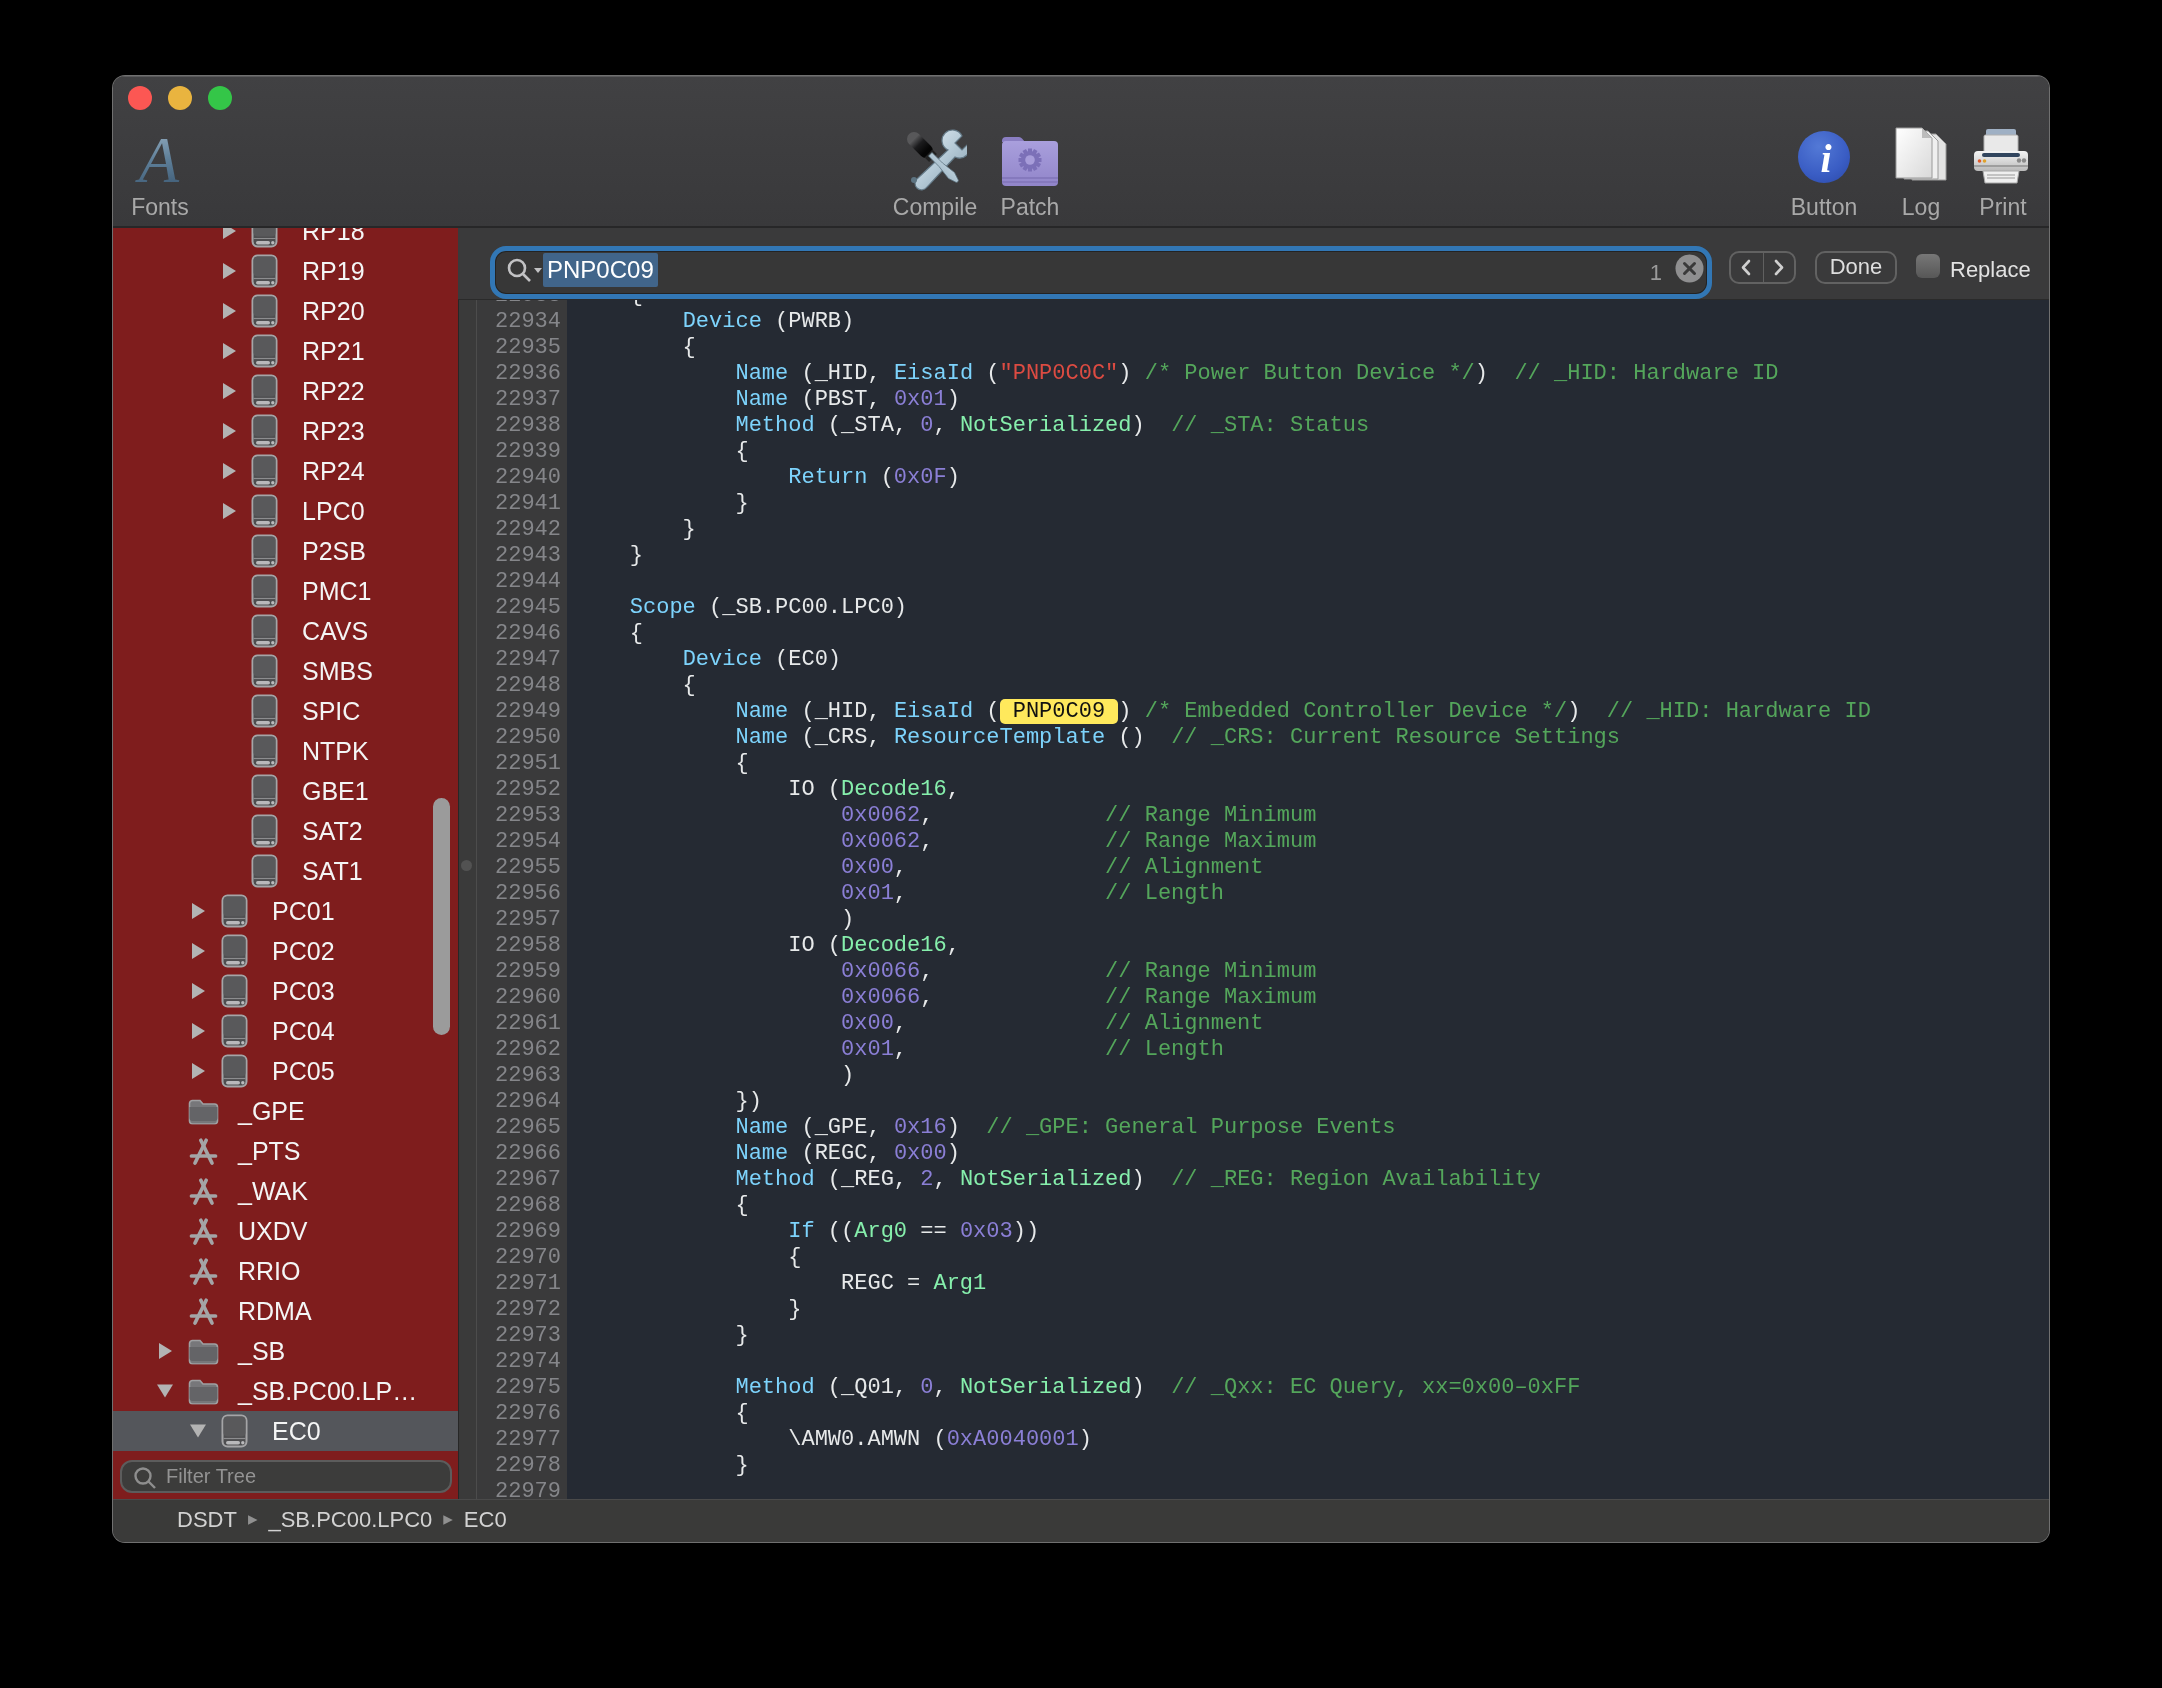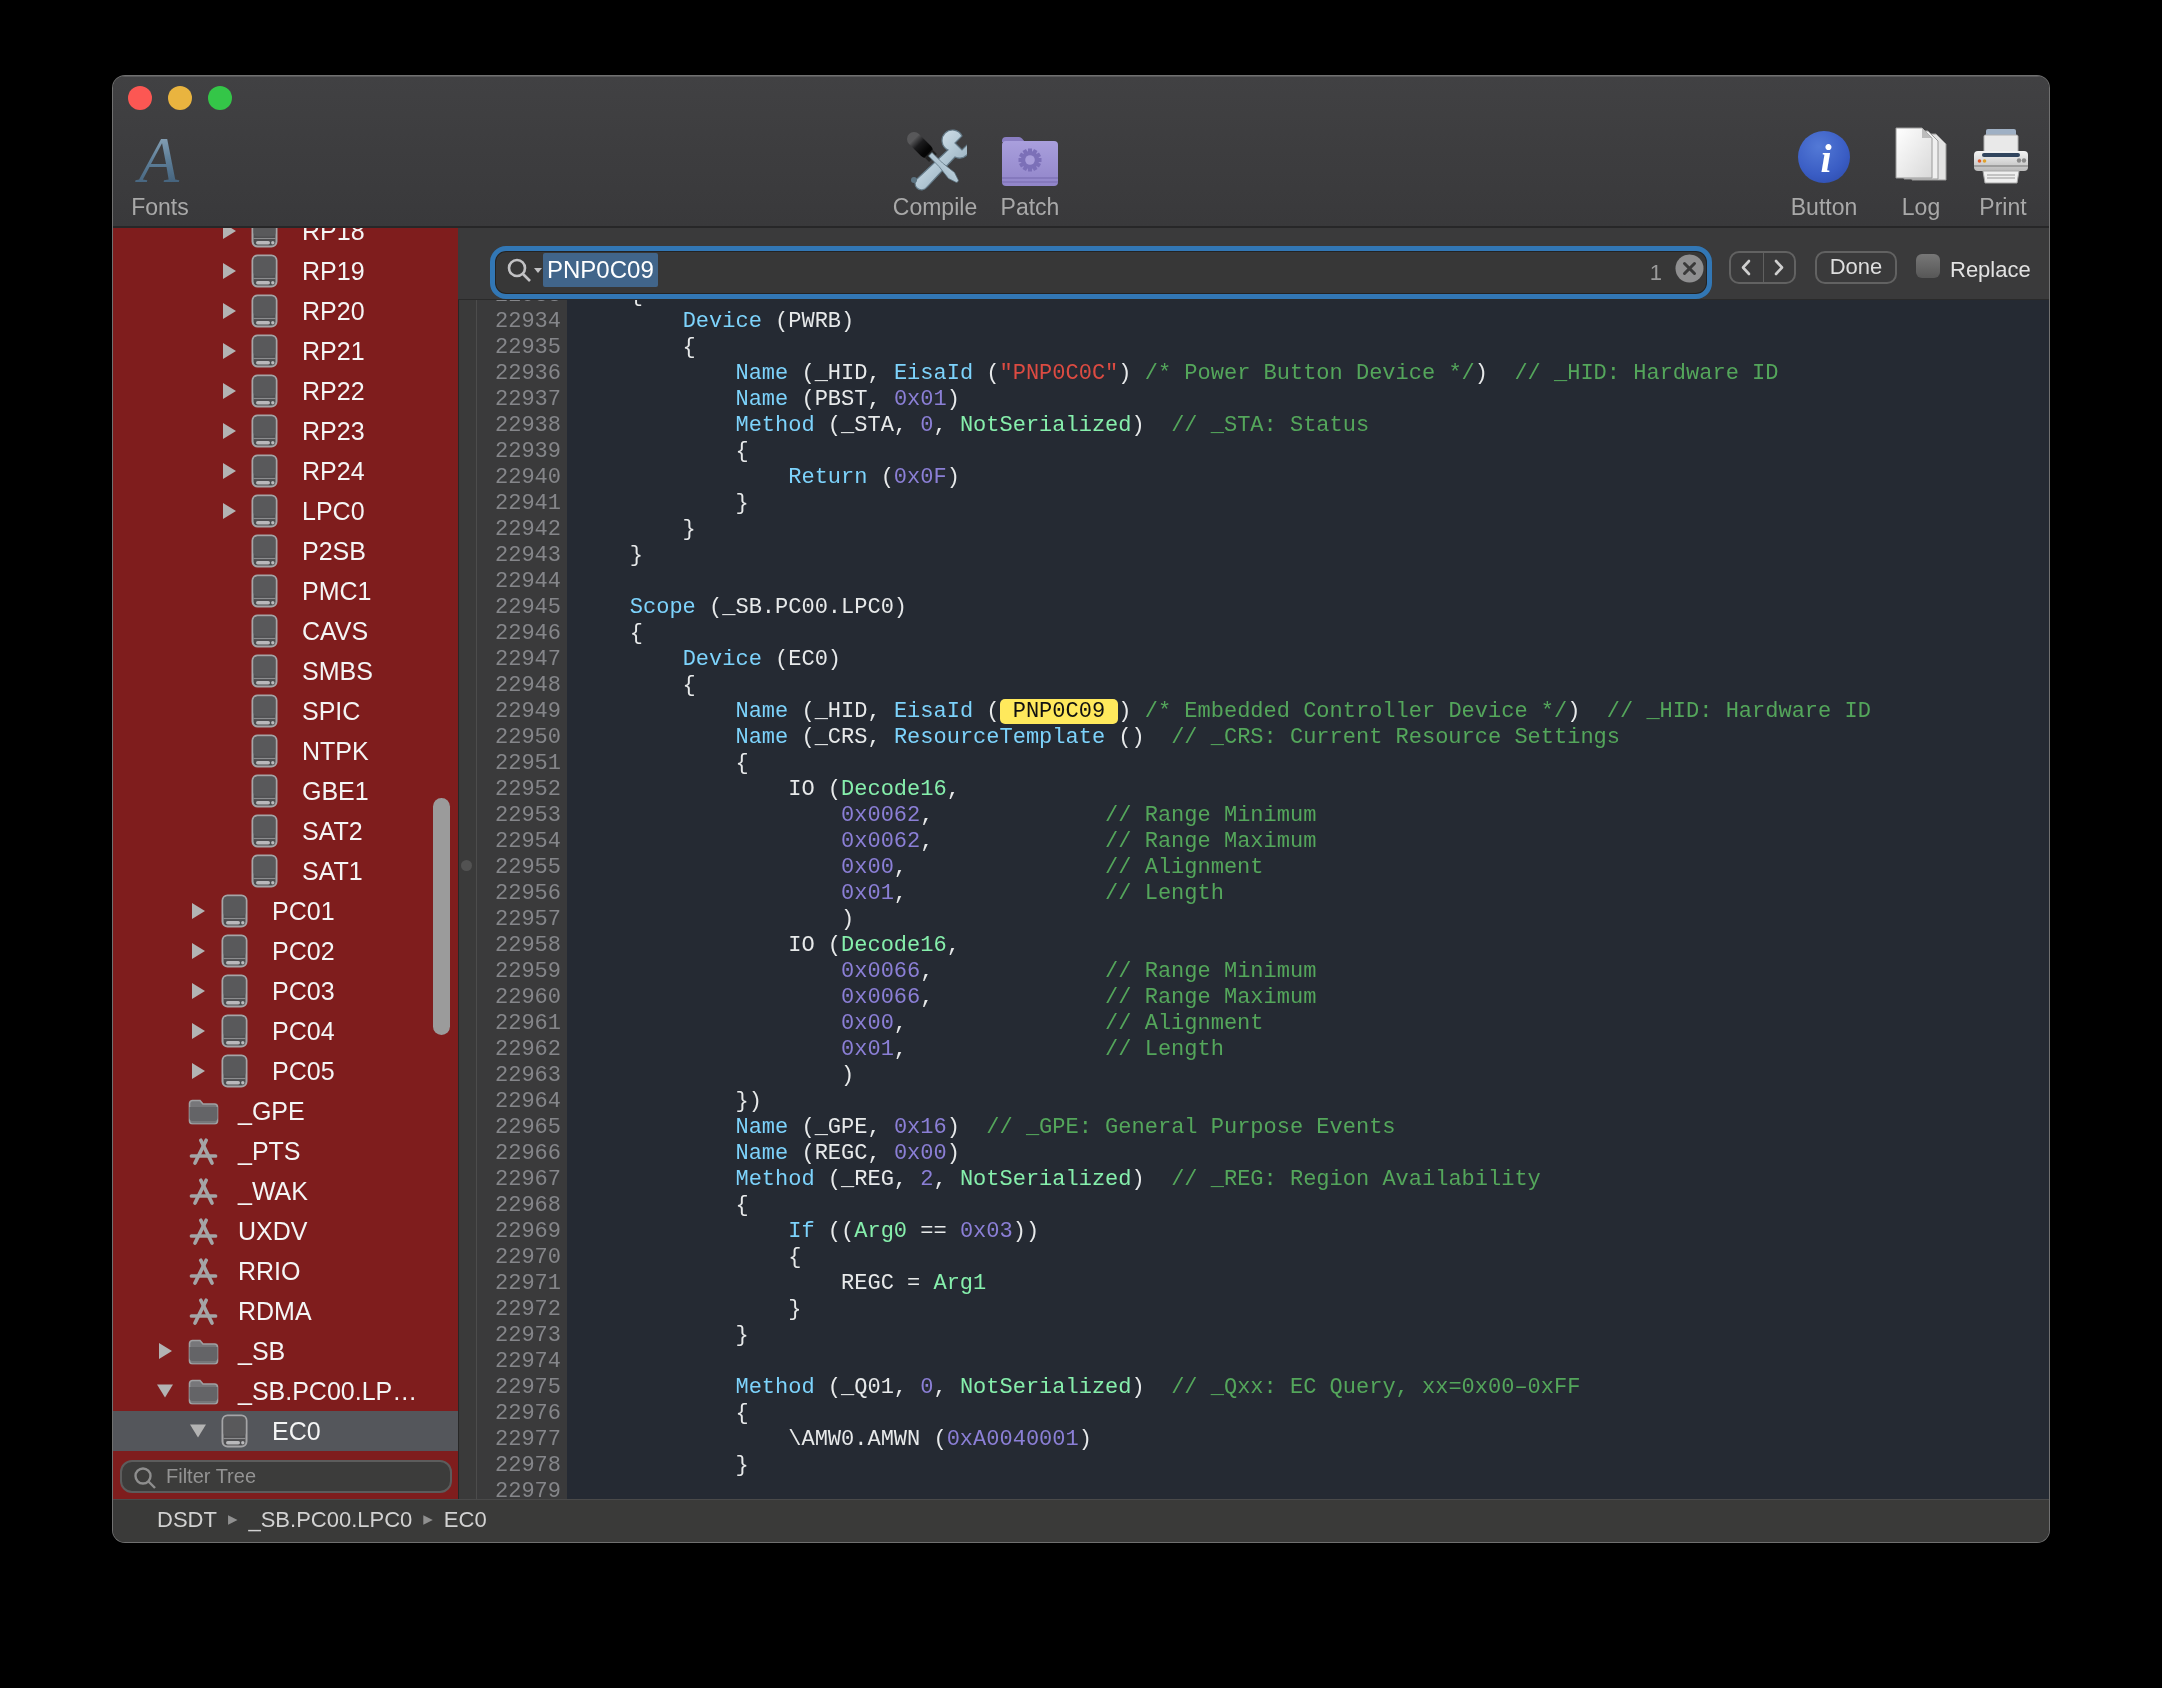--- a/index.html
+++ b/index.html
@@ -68,21 +68,21 @@
   border-radius:10px; color:#dedede; font-size:22px; text-align:center; }
 #navbtn { left:1616px; width:67px; }
 #navbtn .mid { position:absolute; left:50%; top:0; width:1px; height:100%; background:#606060; }
 #donebtn { left:1702px; width:82px; line-height:28px; }
 #chk { position:absolute; left:1803px; top:178px; width:24px; height:24px;
   border-radius:6px; background:linear-gradient(#777777,#575757); }
 #replbl { position:absolute; left:1837px; top:181px; font-size:22px; color:#e2e2e2; }
 
 #status { position:absolute; left:0; top:1423px; width:1936px; height:43px;
   background:#3a3a39; border-top:1px solid #4a4a4a; color:#d2d2d2;
-  line-height:40px; padding-left:44px; font-size:22px; }
+  line-height:40px; padding-left:64px; font-size:22px; }
 #status .sep { color:#909090; font-size:19px; margin:0 11px; position:relative; top:-2px; }
 #smag { position:absolute; left:392px; top:180px; }
 </style>
 </head>
 <body>
 <div id="win">
   <div id="toolbar">
     <div class="tl" id="tl-r"></div>
       <div class="tl" id="tl-y"></div>
       <div class="tl" id="tl-g"></div>

